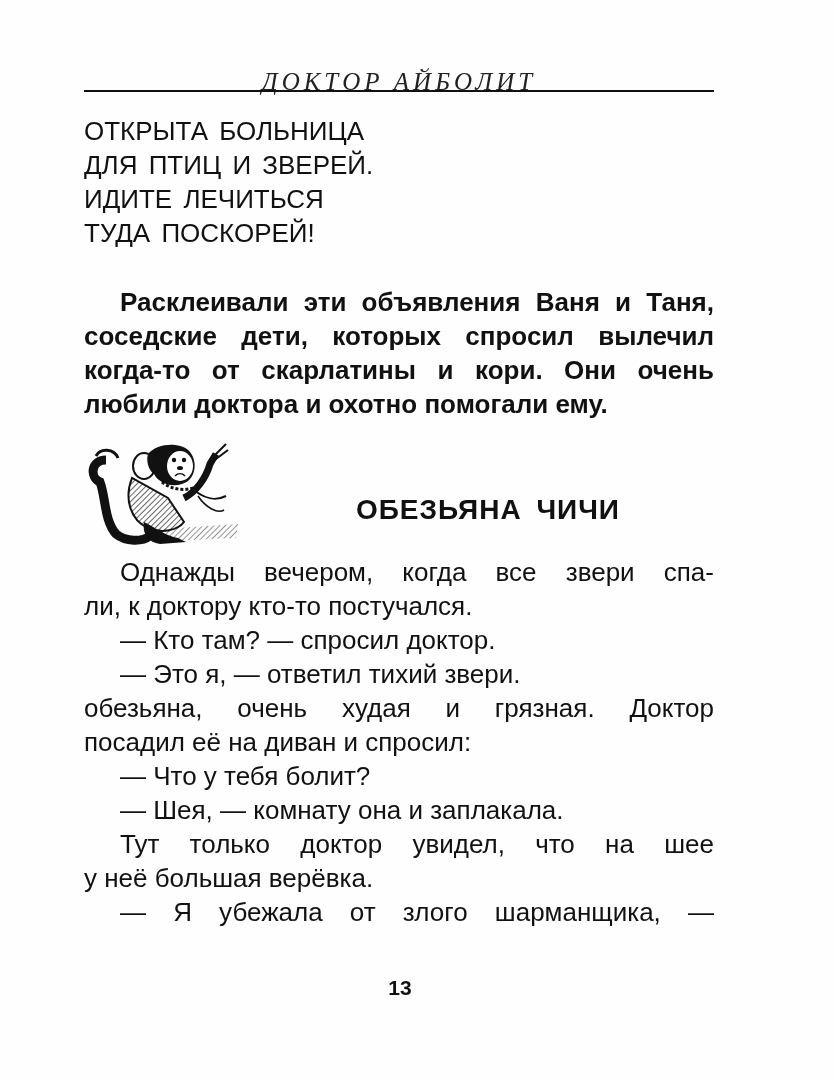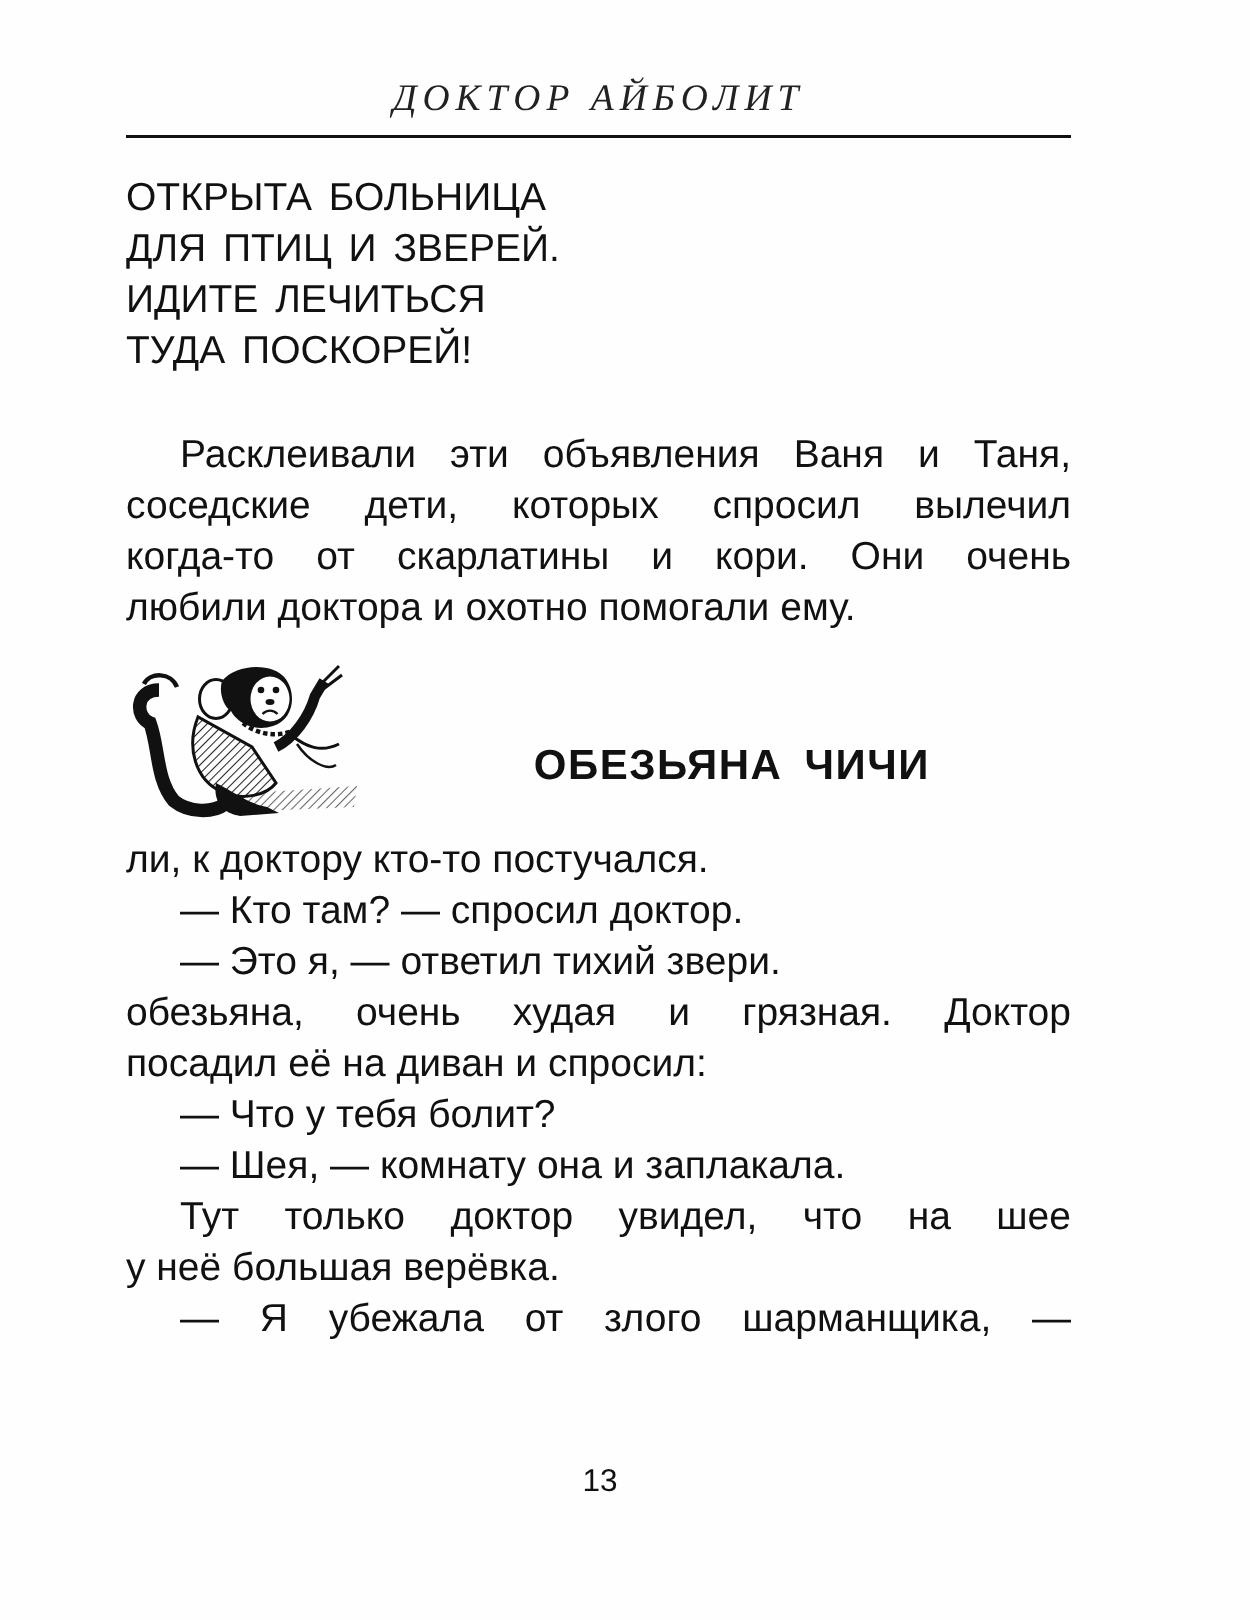--- a/index.html
+++ b/index.html
@@ -1,50 +1,50 @@
 <!DOCTYPE html>
 <html><head>
 <meta charset="utf-8">
 <style>
   html, body { margin: 0; padding: 0; background: #fefefe; }
   body { width: 834px; height: 1080px; position: relative; overflow: hidden;
          font-family: "Liberation Sans", sans-serif; color: #111; }
-  .running-head { position: absolute; left: 84px; top: 50px; width: 630px; text-align: center;
+  .running-head { position: absolute; left: 84px; top: 66px; width: 630px; text-align: center;
                   font-family: "Liberation Serif", serif; font-style: italic; font-size: 25px;
                   letter-spacing: 4px; color: #222; line-height: 32px; }
   .rule { position: absolute; left: 84px; top: 90px; width: 630px; height: 2px; background: #111; }
   .notice { position: absolute; left: 84px; top: 114px; width: 630px; text-align: left;
             font-size: 26px; line-height: 34px; word-spacing: 4px; }
   .notice div { white-space: nowrap; }
   .para { position: absolute; left: 84px; width: 630px; font-size: 26px; line-height: 34px;
           text-align: justify; text-align-last: left; }
   .line { display: block; white-space: nowrap; text-align-last: justify; text-align: justify; }
   .line.last { text-align-last: left; }
   .ind { padding-left: 36px; }
   .chapter-title { position: absolute; left: 300px; top: 492px; width: 320px; text-align: right;
                    font-size: 28px; font-weight: bold; letter-spacing: 1px; word-spacing: 6px;
                    line-height: 36px; }
   .illus { position: absolute; left: 86px; top: 438px; width: 156px; height: 110px; }
   .page-num { position: absolute; left: 360px; top: 975px; width: 80px; text-align: center;
-              font-size: 21px; line-height: 26px; }
+              font-size: 21px; line-height: 26px; font-weight: bold; }
 </style>
 </head>
 <body>
 
 <div class="running-head">ДОКТОР АЙБОЛИТ</div>
 <div class="rule"></div>
 
 <div class="notice">
   <div>ОТКРЫТА БОЛЬНИЦА</div>
   <div>ДЛЯ ПТИЦ И ЗВЕРЕЙ.</div>
   <div>ИДИТЕ ЛЕЧИТЬСЯ</div>
   <div>ТУДА ПОСКОРЕЙ!</div>
 </div>
 
-<div class="para" style="top:285px;">
+<div class="para" style="top:285px;font-weight:bold;">
   <span class="line ind">Расклеивали эти объявления Ваня и Таня,</span>
   <span class="line">соседские дети, которых спросил вылечил</span>
   <span class="line">когда-то от скарлатины и кори. Они очень</span>
   <span class="line last">любили доктора и охотно помогали ему.</span>
 </div>
 
 <svg class="illus" viewBox="0 0 156 110" xmlns="http://www.w3.org/2000/svg">
   <defs>
     <pattern id="hatch" width="4" height="4" patternUnits="userSpaceOnUse" patternTransform="rotate(45)">
       <line x1="0" y1="0" x2="0" y2="4" stroke="#222" stroke-width="1.4"></line>
@@ -75,20 +75,21 @@
 
   <path d="M98 60 C110 54 120 40 124 26 L130 16" fill="none" stroke="#111" stroke-width="7"></path>
   <path d="M124 22 L140 6 M126 24 L142 12" stroke="#111" stroke-width="2"></path>
 
   <path d="M62 100 L86 102" stroke="#111" stroke-width="3"></path>
 </svg>
 
 <div class="chapter-title">ОБЕЗЬЯНА ЧИЧИ</div>
 
 <div class="para" style="top:555px;">
+  <span class="line ind">Однажды вечером, когда все звери спа-</span>
   <span class="line last">ли, к доктору кто-то постучался.</span>
   <span class="line ind last">— Кто там? — спросил доктор.</span>
   <span class="line ind last">— Это я, — ответил тихий звери.</span>
   <span class="line">обезьяна, очень худая и грязная. Доктор</span>
   <span class="line last">посадил её на диван и спросил:</span>
   <span class="line ind last">— Что у тебя болит?</span>
   <span class="line ind last">— Шея, — комнату она и заплакала.</span>
   <span class="line ind">Тут только доктор увидел, что на шее</span>
   <span class="line last">у неё большая верёвка.</span>
   <span class="line ind">— Я убежала от злого шарманщика, —</span>

